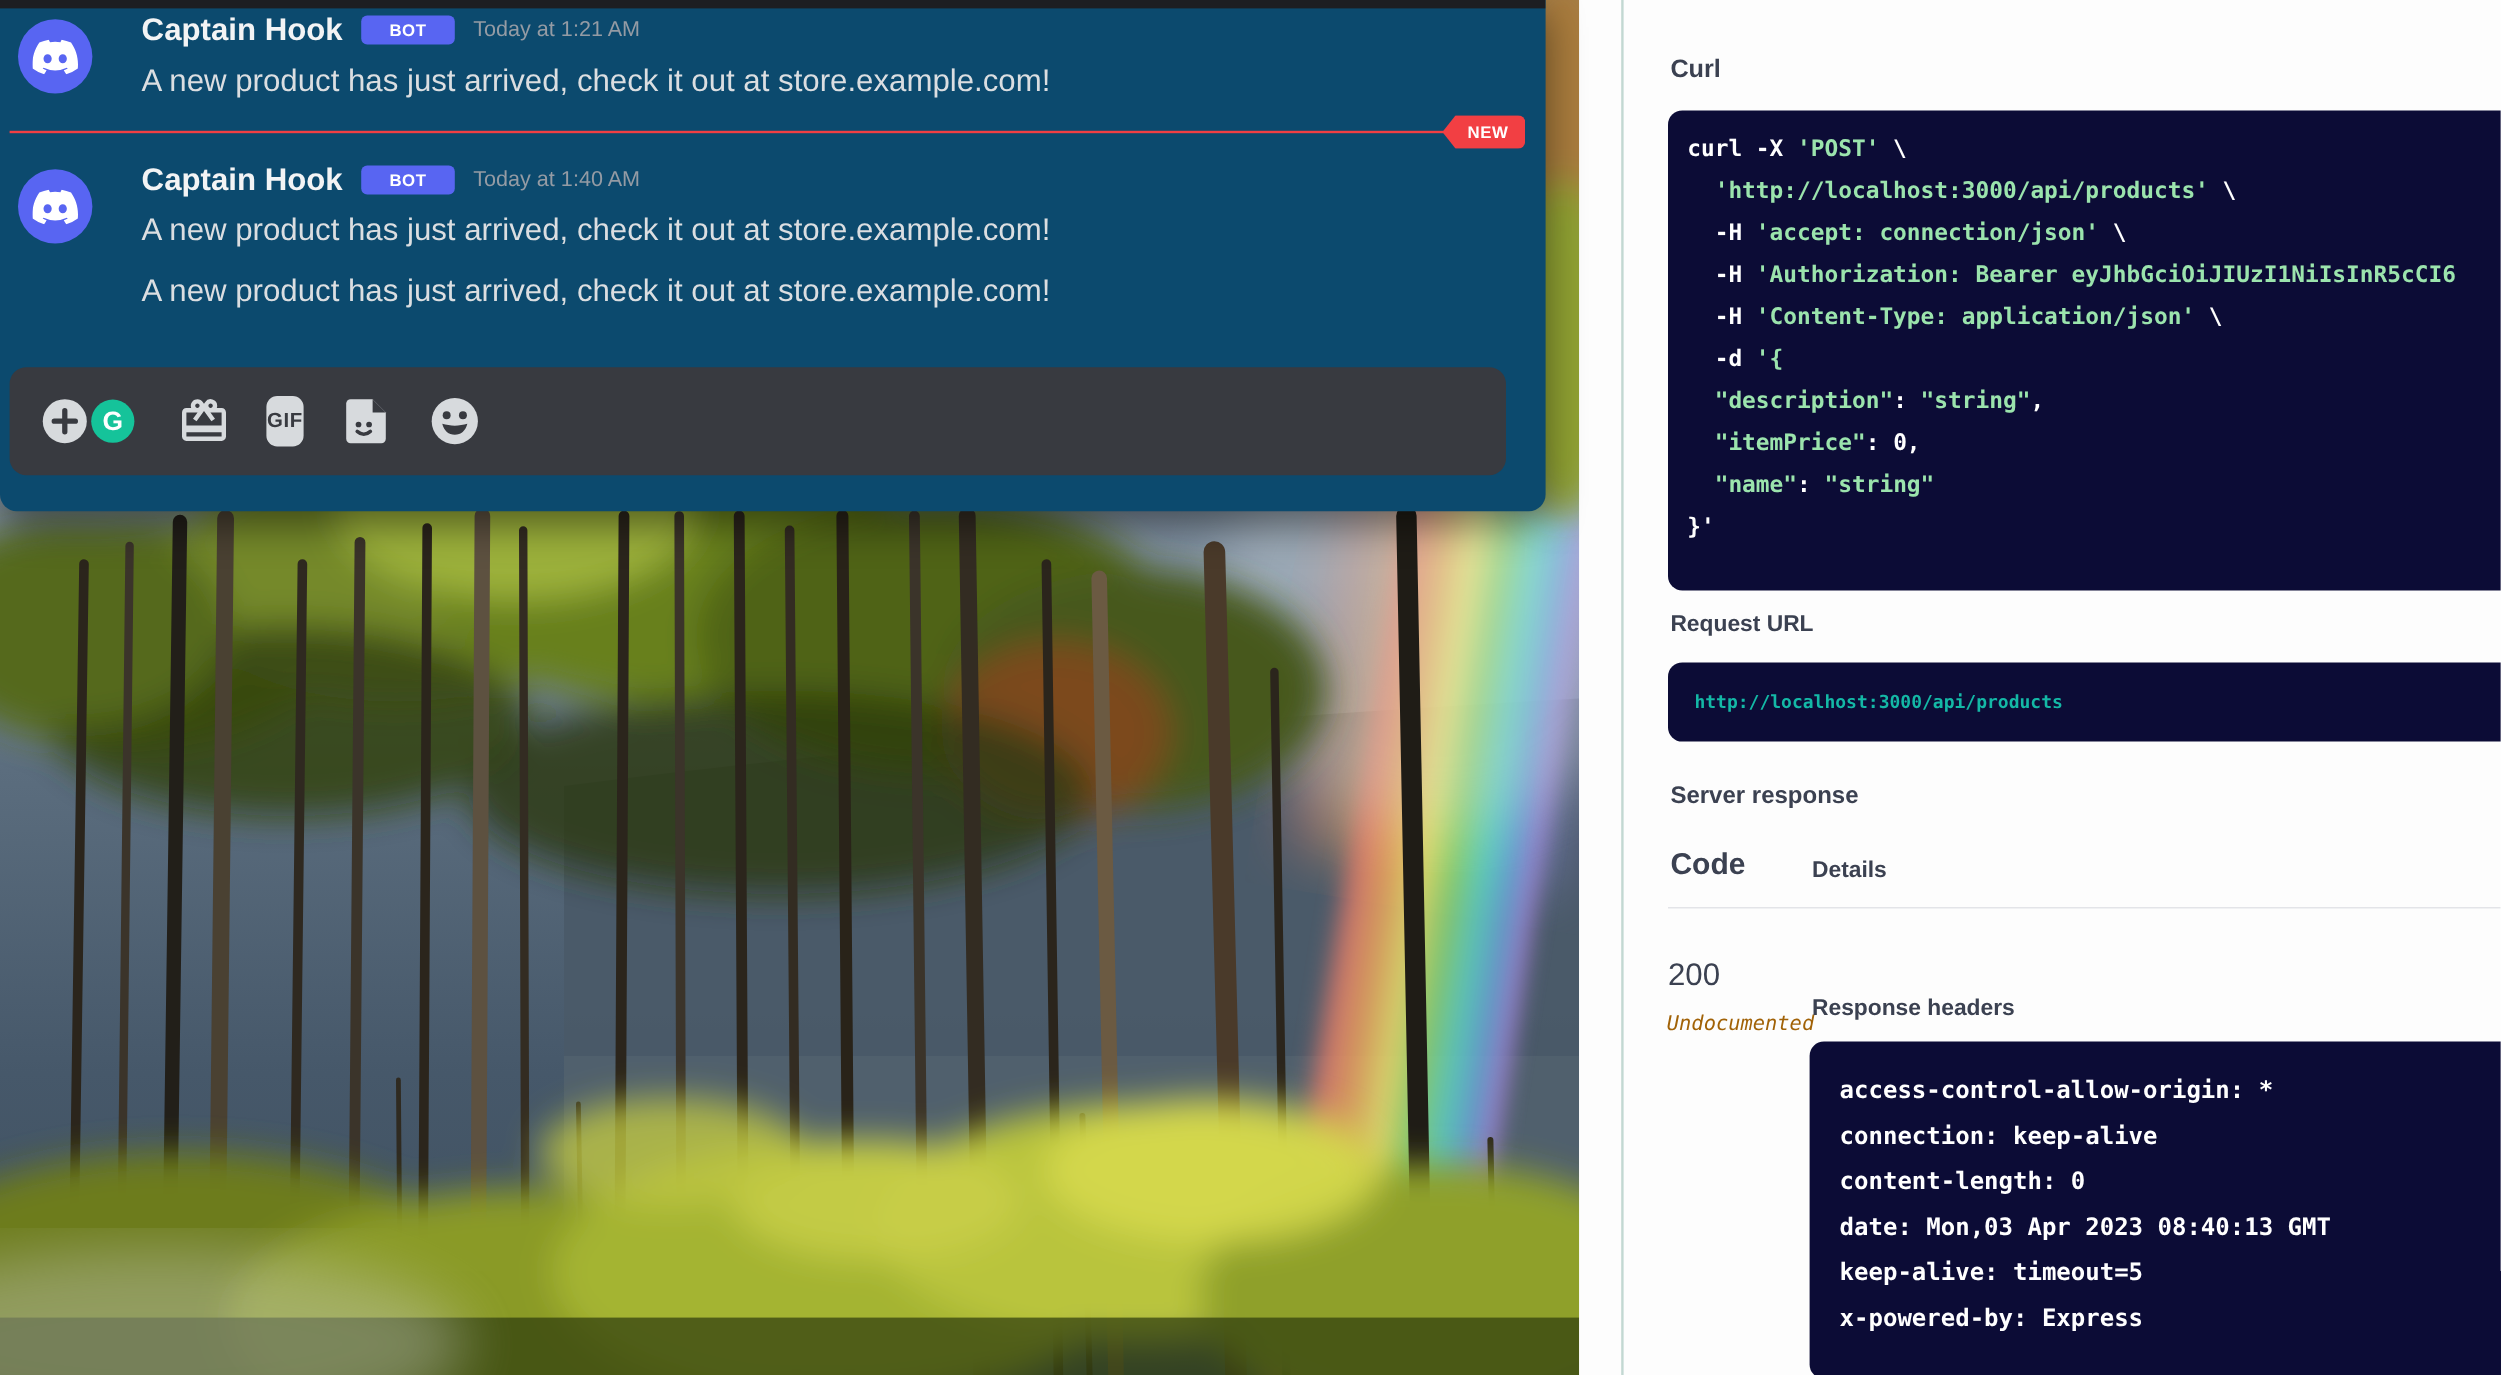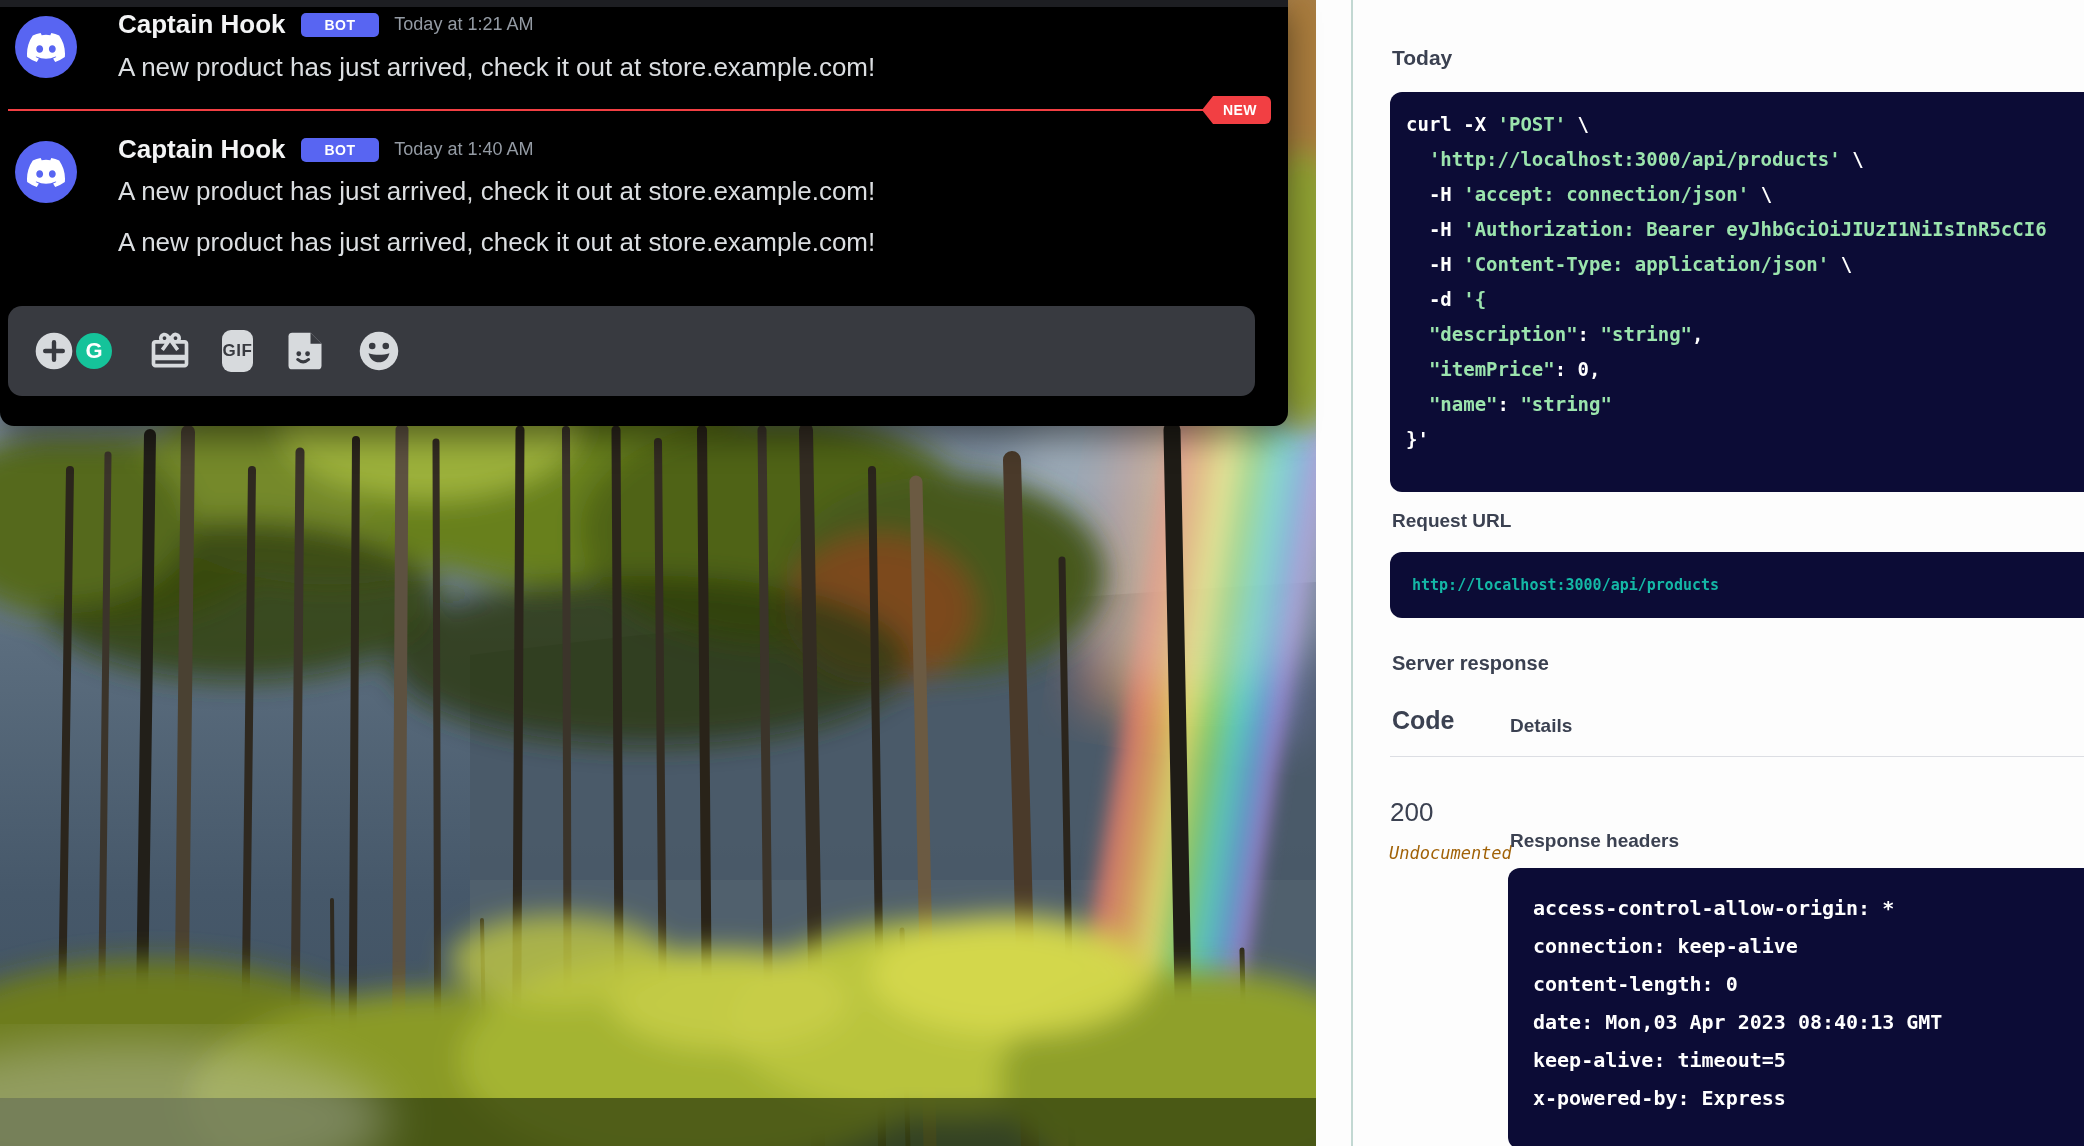--- a/index.html
+++ b/index.html
@@ -33,21 +33,21 @@
   .url-text{font-family:"DejaVu Sans Mono",monospace;font-weight:bold;font-size:15px;color:#14b8a6;white-space:pre;}
   .hdr-line{white-space:pre;font-family:"DejaVu Sans Mono",monospace;font-weight:bold;
             font-size:20px;line-height:38px;color:#ffffff;}
 
   .table-rule{position:absolute;left:1390px;top:756px;width:694px;height:1px;background:#dcdee3;}
   .resp-code{position:absolute;left:1390px;top:797px;font-size:26px;color:#3b4151;}
   .undoc{position:absolute;left:1389px;top:843px;font-size:17px;font-style:italic;
          color:#a16207;font-family:"DejaVu Sans Mono",monospace;}
 
   
-  .discord{position:absolute;left:0;top:0;width:1288px;height:426px;background:#000000;
+  .discord{position:absolute;left:0;top:0;width:1288px;height:426px;background:#0c4a6e;
            border-radius:0 0 14px 14px;box-shadow:0 12px 32px rgba(0,0,0,.45);overflow:hidden;}
   .panel-topstrip{position:absolute;left:0;top:0;width:100%;height:7px;background:#1d1e22;}
   .avatar{position:absolute;width:62px;height:62px;border-radius:50%;background:#5865f2;
           display:flex;align-items:center;justify-content:center;}
   .avatar svg{width:38px;height:29px;}
   .av1{left:15px;top:16px;} .av2{left:15px;top:141px;}
   .msg-header{position:absolute;left:118px;display:flex;align-items:center;gap:15px;}
   .mh1{top:9px;} .mh2{top:134px;}
   .author{font-size:26px;font-weight:bold;color:#f3f4f5;cursor:pointer;}
   .bot-badge{background:#5865f2;color:#fff;font-size:14px;font-weight:bold;
@@ -175,21 +175,21 @@
       <ellipse cx="730" cy="1000" rx="120" ry="50" fill="#c9cf48" opacity="0.85"></ellipse>
       <ellipse cx="560" cy="960" rx="110" ry="45" fill="#bfc742" opacity="0.8"></ellipse>
     </g>
     <rect x="0" y="1098" width="1316" height="48" fill="#2f3d0e" opacity="0.72"></rect>
     <ellipse cx="130" cy="1120" rx="260" ry="80" fill="#cfd3cf" opacity="0.38" filter="url(#b24)"></ellipse>
   </svg>
 
   <div class="right-bg"></div>
   <div class="vdivider"></div>
 
-  <div class="sw-h curl-title" style="position:absolute">Today</div>
+  <div class="sw-h curl-title" style="position:absolute">Curl</div>
 
   <div class="code-box curl-box">
     <div>
         <div class="code-line"><span>curl -X </span><span class="tok-str">'POST'</span><span> \</span></div>
         <div class="code-line"><span>  </span><span class="tok-str">'http://localhost:3000/api/products'</span><span> \</span></div>
         <div class="code-line"><span>  -H </span><span class="tok-str">'accept: connection/json'</span><span> \</span></div>
         <div class="code-line"><span>  -H </span><span class="tok-str">'Authorization: Bearer eyJhbGciOiJIUzI1NiIsInR5cCI6</span></div>
         <div class="code-line"><span>  -H </span><span class="tok-str">'Content-Type: application/json'</span><span> \</span></div>
         <div class="code-line"><span>  -d </span><span class="tok-str">'{</span></div>
         <div class="code-line"><span>  </span><span class="tok-str">"description"</span><span>: </span><span class="tok-str">"string"</span><span>,</span></div>

